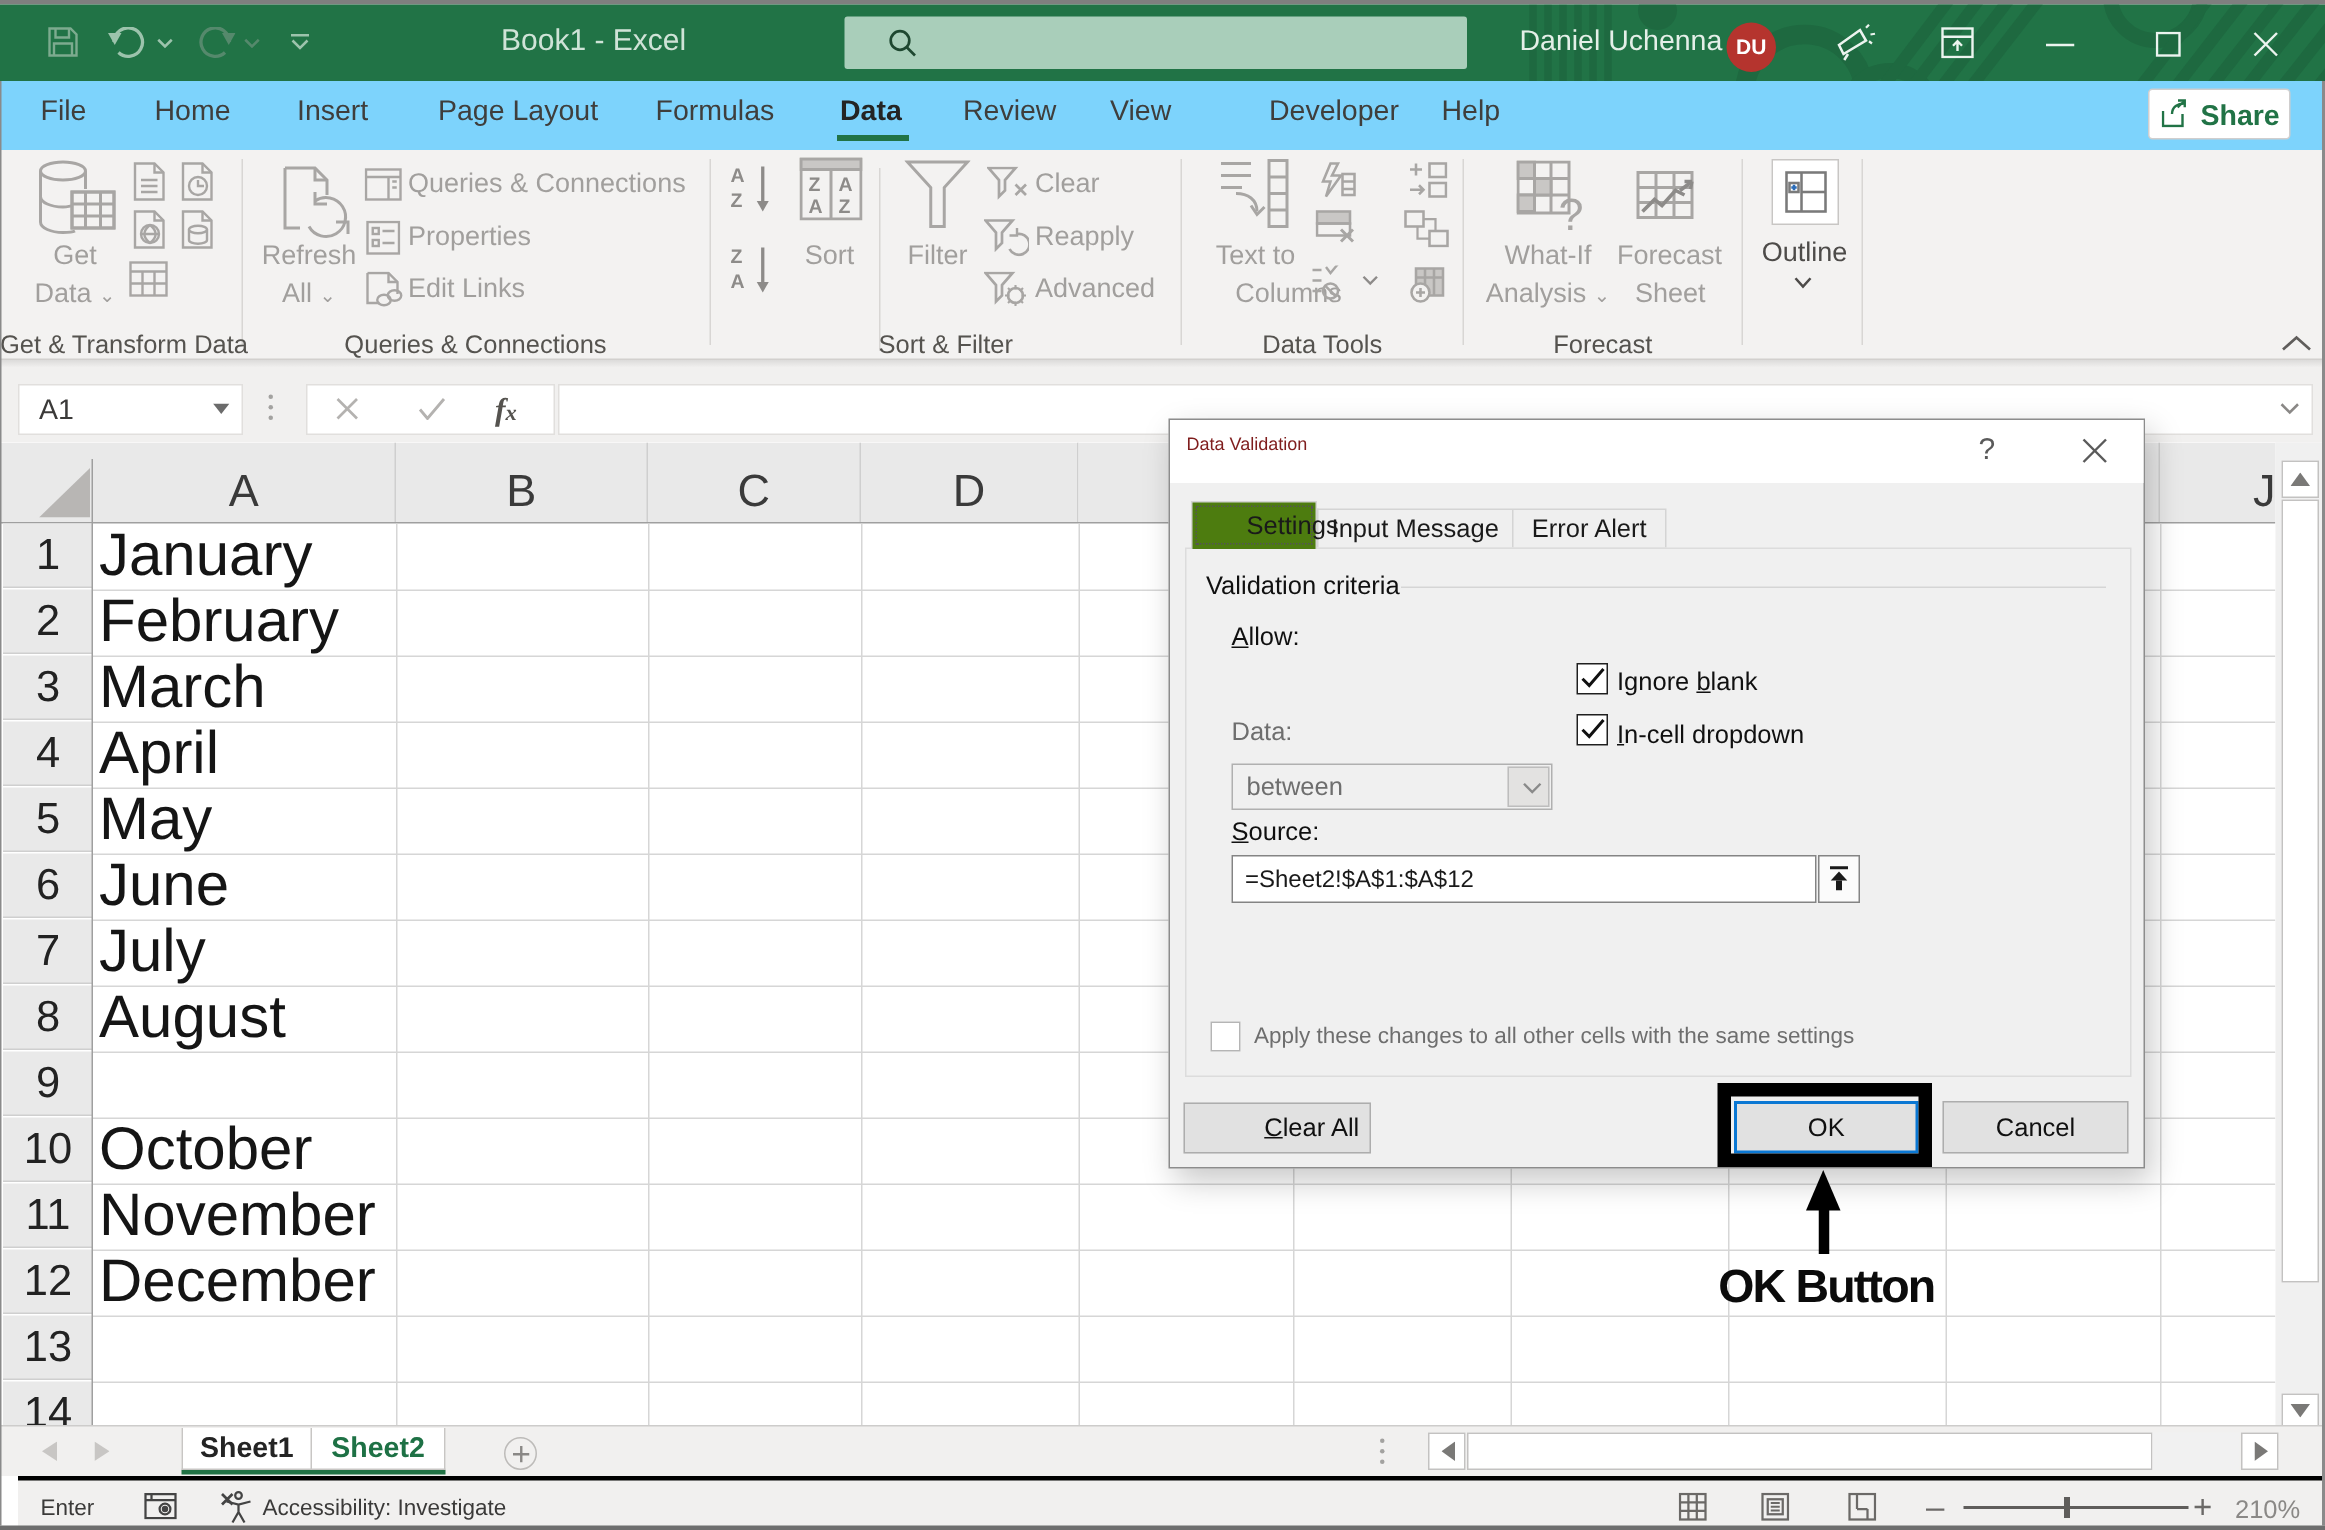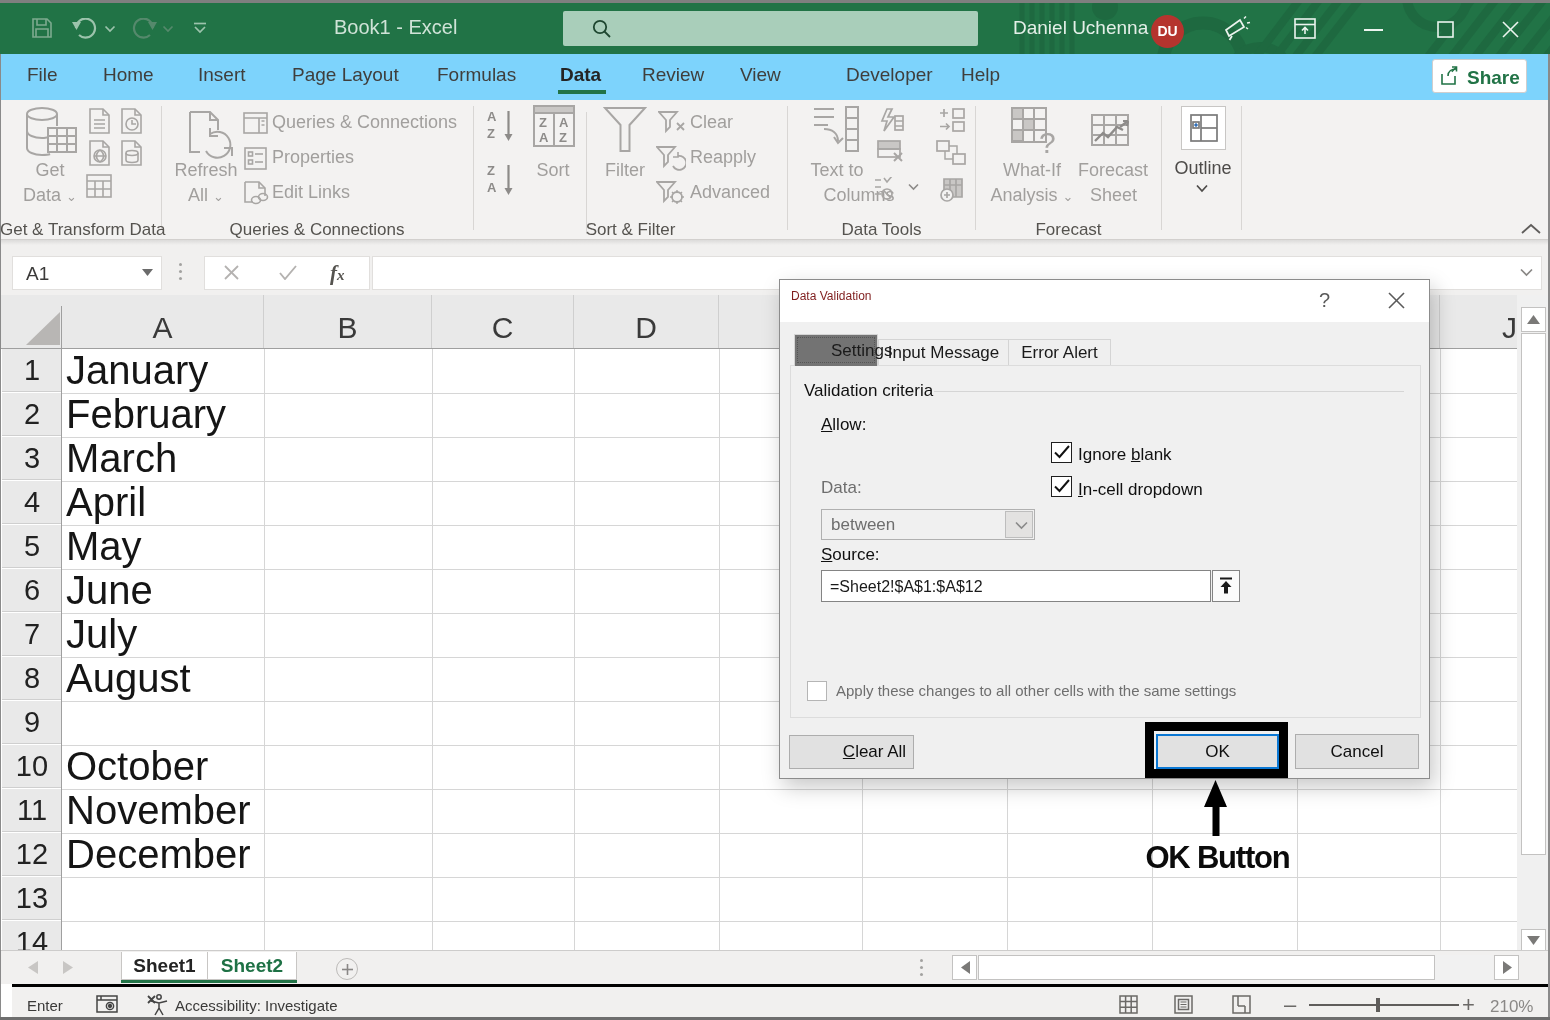--- a/index.html
+++ b/index.html
@@ -544,21 +544,21 @@
   <div class="abs" style="left:11px;top:9px;font-size:12px;color:#7f1d1d;">Data Validation</div>
   <div class="abs" style="left:539px;top:9px;font-size:20px;color:#5a5a5a;">?</div>
   <svg class="abs" style="left:608px;top:12px" width="17" height="17" viewBox="0 0 17 17" stroke="#5a5a5a" stroke-width="1.6">
       <line x1="1" y1="1" x2="16" y2="16"></line>
       <line x1="16" y1="1" x2="1" y2="16"></line>
     </svg>
 
   <div class="abs" style="left:98px;top:59px;width:130px;height:27px;background:#efefef;border:1px solid #d4d4d4;border-right:none;font-size:17px;color:#1a1a1a;text-align:center;line-height:26px;">Input Message</div>
   <div class="abs" style="left:228px;top:59px;width:103px;height:27px;background:#efefef;border:1px solid #d4d4d4;font-size:17px;color:#1a1a1a;text-align:center;line-height:26px;">Error Alert</div>
   <div class="abs" style="left:10px;top:85px;width:631px;height:353px;border:1px solid #dcdcdc;background:#f0f0f0;"></div>
-  <div class="abs" style="left:14px;top:54px;width:84px;height:32px;background:#737373;border:1px solid #d4d4d4;border-bottom:none;font-size:17px;color:#1a1a1a;text-align:right;line-height:31px;padding-left:36px;">Settings</div>
+  <div class="abs" style="left:14px;top:54px;width:84px;height:32px;background:#4d7c0f;border:1px solid #d4d4d4;border-bottom:none;font-size:17px;color:#1a1a1a;text-align:right;line-height:31px;padding-left:36px;">Settings</div>
   <div class="abs" style="left:17px;top:57px;width:78px;height:26px;border:1px dotted #555;"></div>
 
   <div class="dlab" style="left:24px;top:101px;">Validation criteria</div>
   <div class="abs" style="left:154px;top:111px;width:470px;height:1px;background:#d5d5d5;"></div>
   <div class="dlab" style="left:41px;top:135px;"><u>A</u>llow:</div>
   <div class="chk" style="left:271px;top:162px;"></div>
   <svg class="abs" style="left:274px;top:165px" width="16" height="14" viewBox="0 0 16 14" fill="none" stroke="#111" stroke-width="2">
       <path d="M1 7.5 L5.5 12 L15 1"></path>
     </svg>
   <div class="dlab" style="left:298px;top:165px;">Ignore <u>b</u>lank</div>

